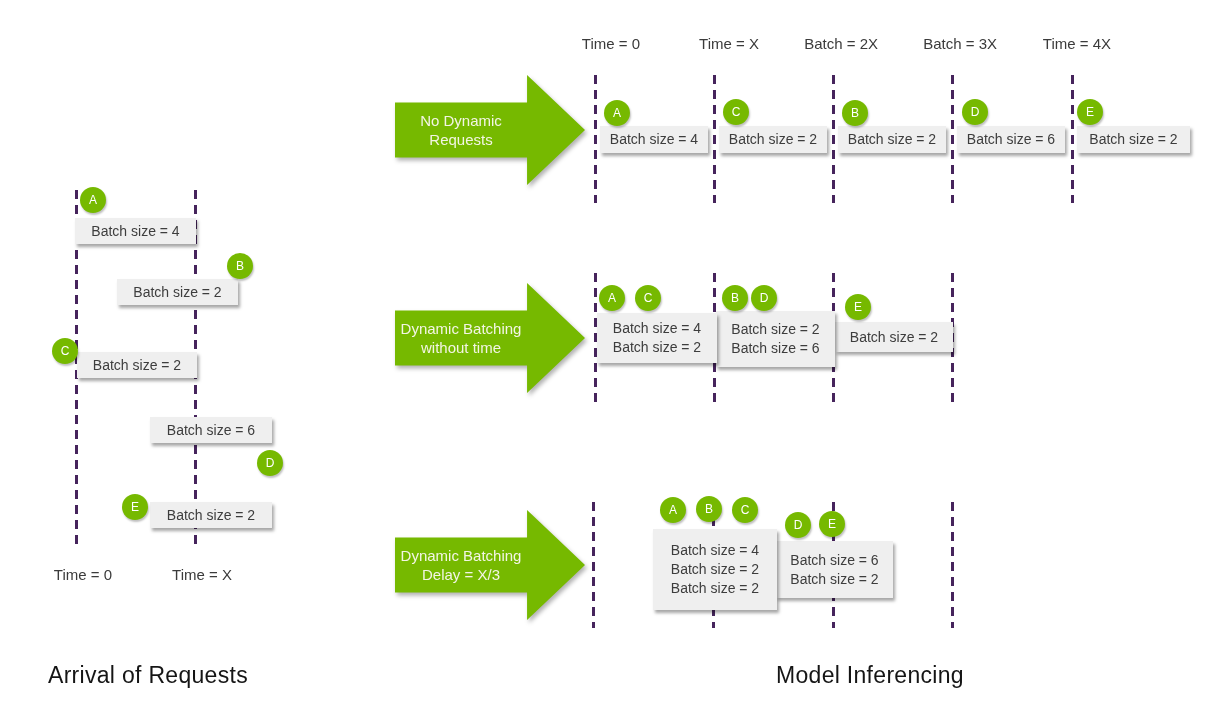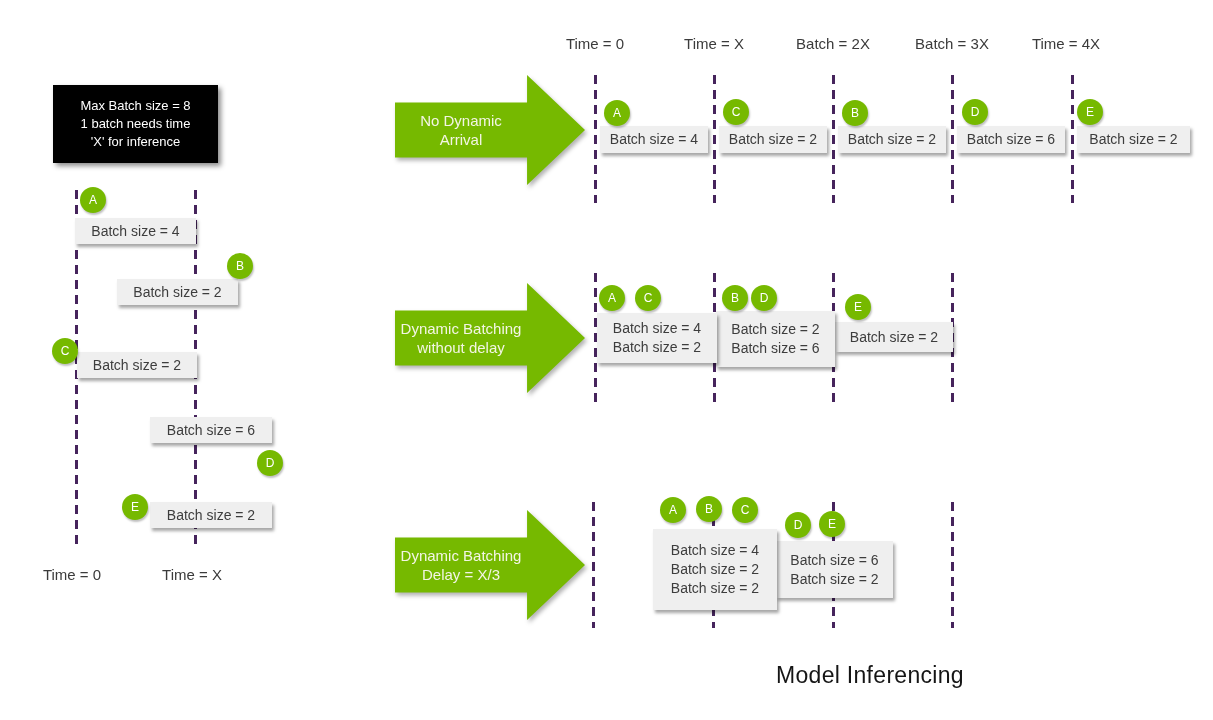--- a/index.html
+++ b/index.html
@@ -19,21 +19,21 @@
     text-align:center;z-index:6;box-shadow:1px 2px 2px rgba(0,0,0,0.25);
   }
   
   .bbox{
     position:absolute;background:#efefef;color:#3d3d3d;font-size:14px;
     line-height:19px;text-align:left;display:flex;flex-direction:column;
     align-items:center;justify-content:center;z-index:2;
     box-shadow:2px 3px 3px rgba(0,0,0,0.35);
   }
   .tlabel{
-    position:absolute;font-size:15px;color:#3b3b3b;text-align:center;width:90px;
+    position:absolute;font-size:15px;color:#3b3b3b;text-align:right;width:90px;
   }
   .infobox{
     position:absolute;left:53px;top:85px;width:165px;height:78px;
     background:#000;color:#fff;font-size:13px;line-height:18px;text-align:center;
     display:flex;flex-direction:column;align-items:center;justify-content:center;
     box-shadow:3px 3px 5px rgba(0,0,0,0.45);
   }
   .arrow-wrap{
     position:absolute;width:190px;height:110px;left:363px;
     filter:drop-shadow(2px 3px 2px rgba(0,0,0,0.3));z-index:2;margin-left:32px;
@@ -51,25 +51,20 @@
   .caption{
     position:absolute;top:662px;font-size:23px;color:#151515;letter-spacing:0.3px;
   }
   .z5{z-index:5}.z4{z-index:4}.z3{z-index:3}
 </style>
 </head>
 <body>
 
 <div class="stage">
 
-  <div class="infobox">
-    <div>Max Batch size = 8</div>
-    <div>1 batch needs time</div>
-    <div>'X' for inference</div>
-  </div>
 
   <div class="vline" style="left:75px;top:190px;height:357px"></div>
   <div class="vline" style="left:194px;top:190px;height:357px"></div>
 
   <div class="dot" style="left:80px;top:187px">A</div>
   <div class="bbox" style="left:75px;top:218px;width:121px;height:26px">
     <div>Batch size = 4</div>
   </div>
 
   <div class="dot" style="left:227px;top:253px">B</div>
@@ -88,32 +83,33 @@
   <div class="dot" style="left:257px;top:450px">D</div>
 
   <div class="dot" style="left:122px;top:494px">E</div>
   <div class="bbox" style="left:150px;top:502px;width:122px;height:26px">
     <div>Batch size = 2</div>
   </div>
 
   <div class="tlabel" style="left:32px;top:566px;width:80px">Time = 0</div>
   <div class="tlabel" style="left:152px;top:566px;width:80px">Time = X</div>
 
+  <div class="caption" style="left:48px">Arrival of Requests</div>
 
   <div class="tlabel" style="left:550px;top:35px">Time = 0</div>
   <div class="tlabel" style="left:669px;top:35px">Time = X</div>
   <div class="tlabel" style="left:788px;top:35px">Batch = 2X</div>
   <div class="tlabel" style="left:907px;top:35px">Batch = 3X</div>
   <div class="tlabel" style="left:1021px;top:35px">Time = 4X</div>
 
   <div class="arrow-wrap" style="top:75px">
     <div class="arrow">
       <div class="arrow-text">
         <div>No Dynamic</div>
-        <div>Arrival</div>
+        <div>Requests</div>
       </div>
     </div>
   </div>
 
   <div class="vline" style="left:594px;top:75px;height:128px"></div>
   <div class="vline" style="left:713px;top:75px;height:128px"></div>
   <div class="vline" style="left:832px;top:75px;height:128px"></div>
   <div class="vline" style="left:951px;top:75px;height:128px"></div>
   <div class="vline" style="left:1071px;top:75px;height:128px"></div>
 
@@ -136,21 +132,21 @@
     <div>Batch size = 6</div>
   </div>
   <div class="bbox" style="left:1077px;top:126px;width:113px;height:27px">
     <div>Batch size = 2</div>
   </div>
 
   <div class="arrow-wrap" style="top:283px">
     <div class="arrow">
       <div class="arrow-text">
         <div>Dynamic Batching</div>
-        <div>without delay</div>
+        <div>without time</div>
       </div>
     </div>
   </div>
 
   <div class="vline" style="left:594px;top:273px;height:131px"></div>
   <div class="vline" style="left:713px;top:273px;height:131px"></div>
   <div class="vline" style="left:832px;top:273px;height:131px"></div>
   <div class="vline" style="left:951px;top:273px;height:131px"></div>
 
   <div class="dot" style="left:599px;top:285px">A</div>

